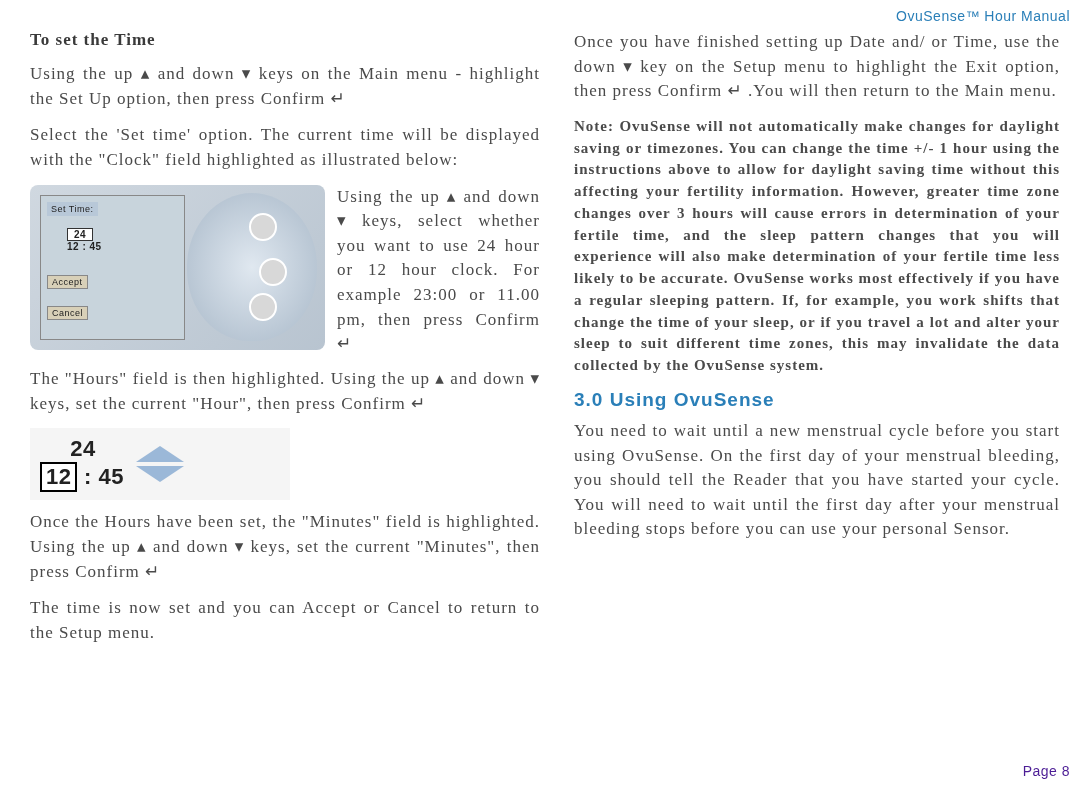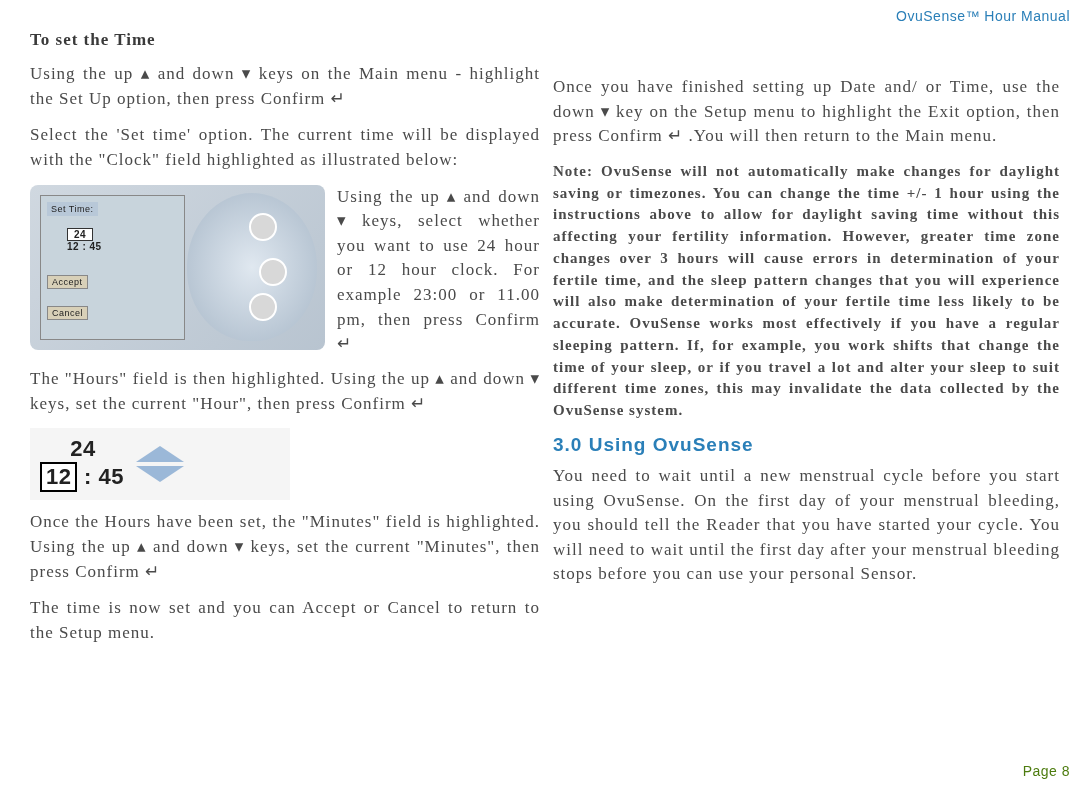--- a/index.html
+++ b/index.html
@@ -15,29 +15,29 @@
     .header-right {
       position: absolute;
       top: 8px;
       right: 20px;
       color: #2a7fb8;
       font-size: 14px;
       font-family: Arial, sans-serif;
     }
     .columns {
       display: flex;
-      gap: 13px;
+      gap: 34px;
       margin-top: 10px;
     }
     .col {
       flex: 1;
       text-align: justify;
     }
     .col-left { flex: 0 0 510px; }
-    .col-right { flex: 1; margin-top: 45px; }
+    .col-right { flex: 1; }
     h3.section-title {
       font-weight: bold;
       font-size: 17px;
       color: #3a3a3a;
       margin-bottom: 12px;
       letter-spacing: 1px;
     }
     p {
       font-size: 17px;
       line-height: 1.45;
@@ -170,21 +170,21 @@
       width: 0; height: 0;
       border-left: 24px solid transparent;
       border-right: 24px solid transparent;
     }
     .tri-up { border-bottom: 16px solid #9bb8d8; }
     .tri-down { border-top: 16px solid #9bb8d8; }
     .page-num {
       position: absolute;
       bottom: 10px;
       right: 20px;
-      color: #4d7c0f;
+      color: #4c1d95;
       font-size: 14px;
       font-family: Arial, sans-serif;
     }
   </style>
 </head>
 <body>
 
 <div class="header-right">OvuSense™ Hour Manual</div>
 
 <div class="columns">

